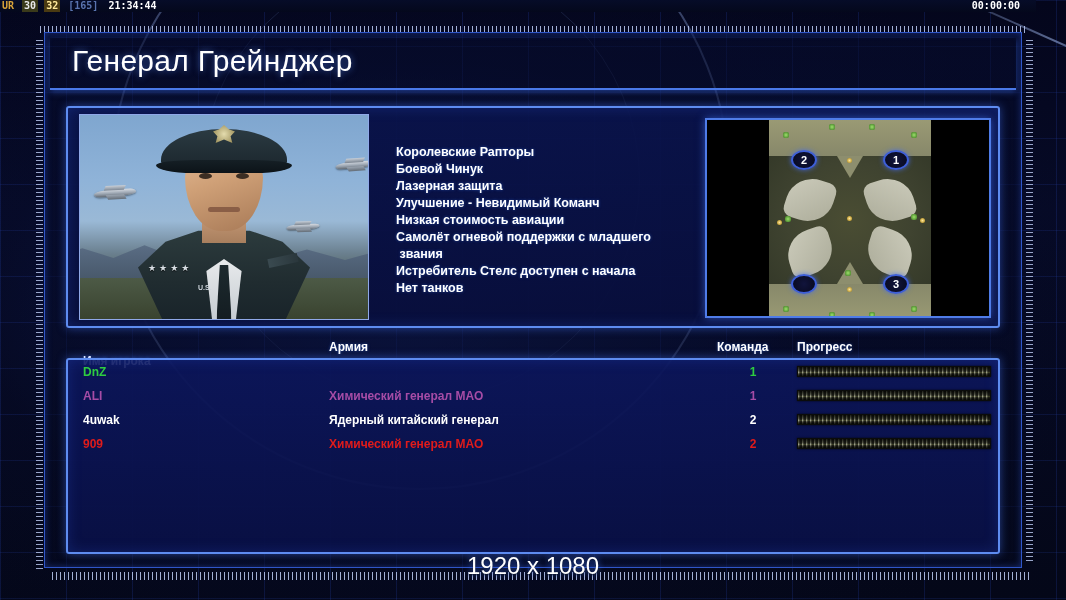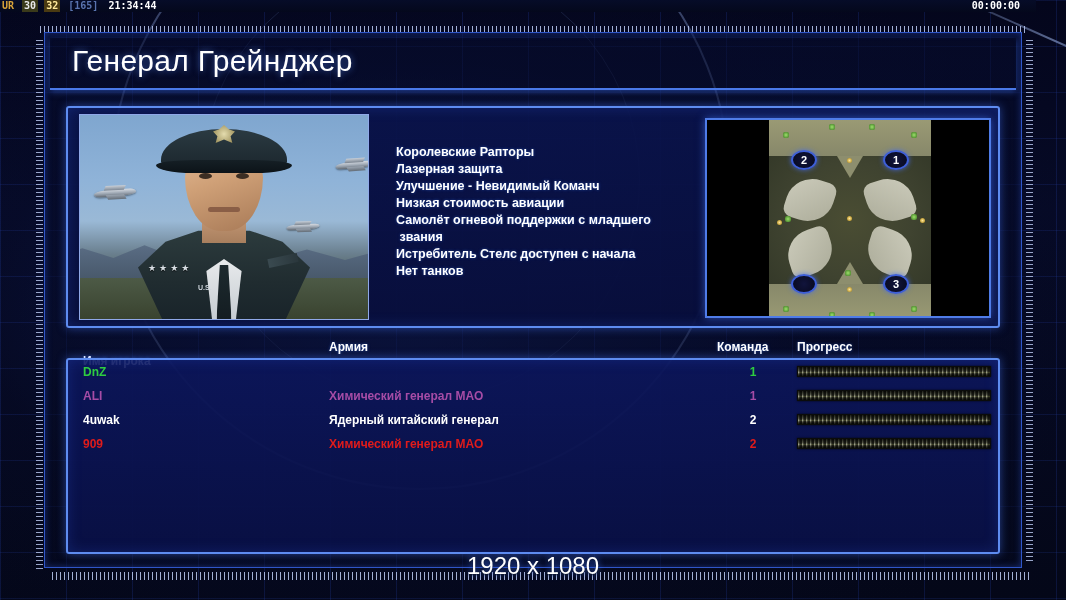--- a/index.html
+++ b/index.html
@@ -452,20 +452,21 @@
       <div class="g-hair"></div>
       <div class="g-cap"></div>
       <div class="g-braid"></div>
       <div class="g-visor"></div>
       <div class="g-badge"></div>
     </div>
   </div>
 
   <div class="desc">
     <div class="desc-line">Королевские Рапторы</div>
+    <div class="desc-line">Боевой Чинук</div>
     <div class="desc-line">Лазерная защита</div>
     <div class="desc-line">Улучшение - Невидимый Команч</div>
     <div class="desc-line">Низкая стоимость авиации</div>
     <div class="desc-line">Самолёт огневой поддержки с младшего</div>
     <div class="desc-line"> звания</div>
     <div class="desc-line">Истребитель Стелс доступен с начала</div>
     <div class="desc-line">Нет танков</div>
   </div>
 
   <div class="minimap-frame">

